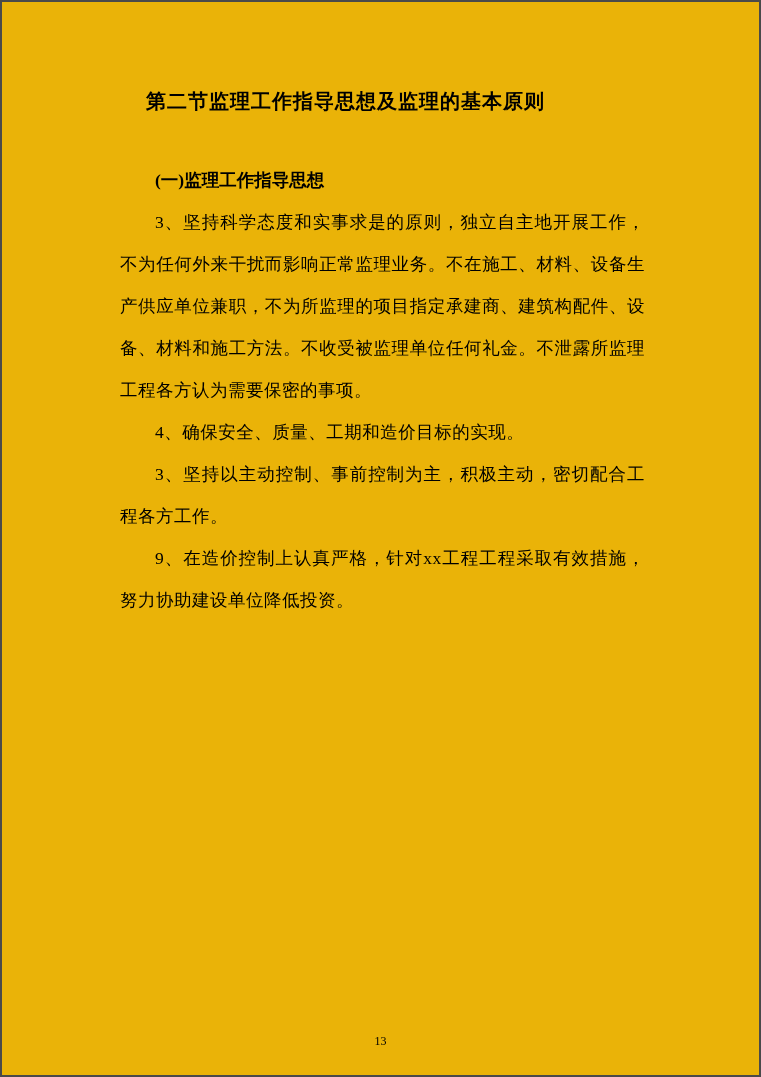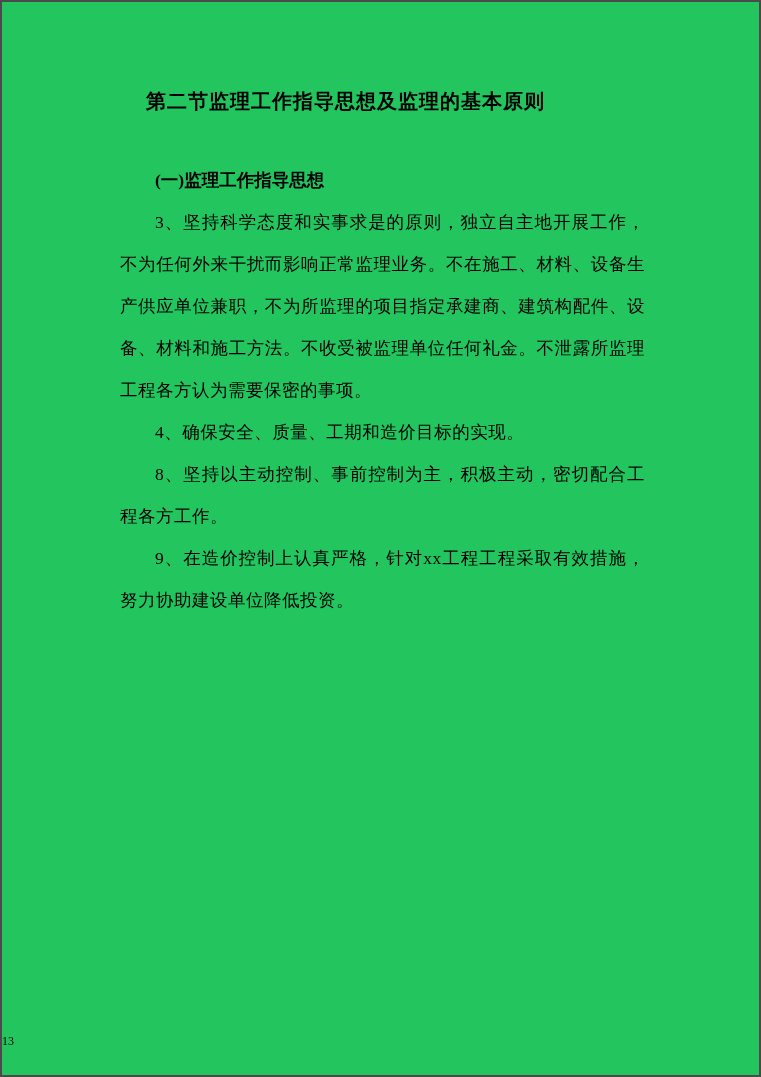--- a/index.html
+++ b/index.html
@@ -5,21 +5,21 @@
   html, body {
     margin: 0;
     padding: 0;
     background: #888;
   }
   .page {
     position: relative;
     width: 761px;
     height: 1077px;
     margin: 0 auto;
-    background: #22c55e;
+    background: #eab308;
     border: 2px solid #4a4a4a;
     box-sizing: border-box;
     font-family: "Liberation Serif", "DejaVu Serif", serif;
     color: #000000;
     overflow: hidden;
   }
   .content {
     padding: 86px 114px 0 118px;
   }
   .doc-title {
@@ -42,40 +42,40 @@
     text-indent: 2em;
     text-align: justify;
     text-justify: inter-ideograph;
     letter-spacing: 0.5px;
   }
   .page-number {
     position: absolute;
     bottom: 26px;
     left: 0;
     width: 100%;
-    text-align: left;
+    text-align: center;
     font-size: 12px;
     color: #000000;
   }
 </style>
 </head>
 <body>
 
 <div class="page">
   <div class="content">
     <h1 class="doc-title">第二节监理工作指导思想及监理的基本原则</h1>
 
     <p class="section-heading">(一)监理工作指导思想</p>
 
 
 
     <p class="body-para">3、坚持科学态度和实事求是的原则，独立自主地开展工作，不为任何外来干扰而影响正常监理业务。不在施工、材料、设备生产供应单位兼职，不为所监理的项目指定承建商、建筑构配件、设备、材料和施工方法。不收受被监理单位任何礼金。不泄露所监理工程各方认为需要保密的事项。</p>
 
     <p class="body-para">4、确保安全、质量、工期和造价目标的实现。</p>
 
-    <p class="body-para">8、坚持以主动控制、事前控制为主，积极主动，密切配合工程各方工作。</p>
+    <p class="body-para">3、坚持以主动控制、事前控制为主，积极主动，密切配合工程各方工作。</p>
 
     <p class="body-para">9、在造价控制上认真严格，针对xx工程工程采取有效措施，努力协助建设单位降低投资。</p>
 
   </div>
 
   <div class="page-number">13</div>
 </div>
 
 </body></html>

